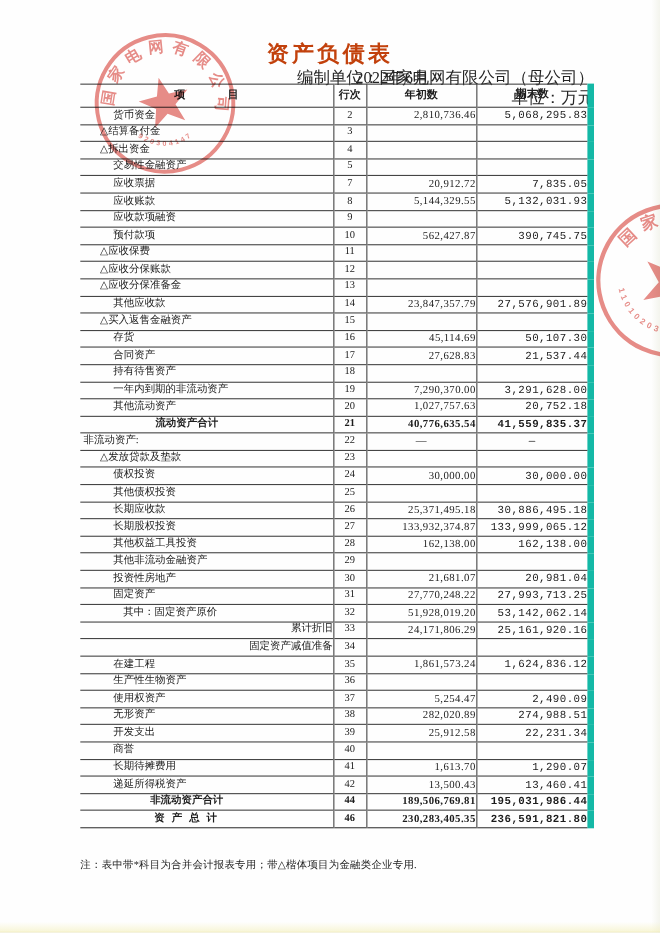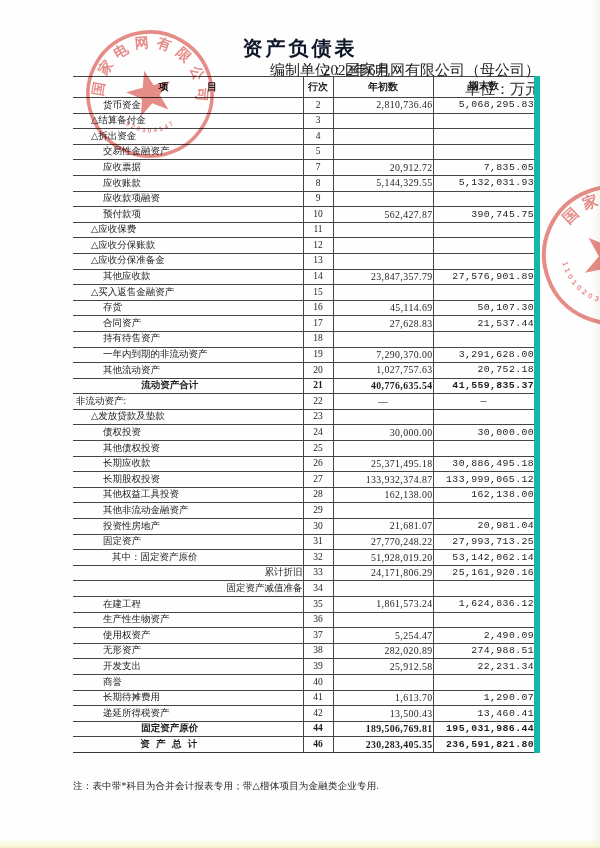--- a/index.html
+++ b/index.html
@@ -18,21 +18,21 @@
     pointer-events:none;
   }
   .page::before{ 
     content:"";position:absolute;top:0;bottom:0;right:0;width:8px;
     background:linear-gradient(to right, rgba(230,230,220,0), rgba(224,226,206,.35));
     pointer-events:none;
   }
   .doc-title{
     position:absolute;top:35px;left:0;width:600px;
     text-align:center;font-size:20px;font-weight:bold;letter-spacing:3px;
-    color:#0f172a;
+    color:#c2410c;
   }
   .meta-row{
     position:absolute;top:61px;left:67px;width:473px;height:14px;
     font-size:15px;display:flex;justify-content:space-between;align-items:flex-end;
     color:#242424;
     flex-direction:column;
   }
   .meta-center{position:absolute;left:236px;margin-left:20px;}
   table.sheet{
     position:absolute;left:73px;top:76px;width:464px;
@@ -333,21 +333,21 @@
       <td class="col-begin">1,613.70</td>
       <td class="col-end">1,290.07</td>
     </tr>
         <tr class="indent-2">
       <td class="col-item">递延所得税资产</td>
       <td class="col-line">42</td>
       <td class="col-begin">13,500.43</td>
       <td class="col-end">13,460.41</td>
     </tr>
         <tr class="indent-2 total">
-      <td class="col-item">固定资产原价</td>
+      <td class="col-item">非流动资产合计</td>
       <td class="col-line">44</td>
       <td class="col-begin">189,506,769.81</td>
       <td class="col-end">195,031,986.44</td>
     </tr>
         <tr class="indent-2 grand">
       <td class="col-item">资 产 总 计</td>
       <td class="col-line">46</td>
       <td class="col-begin">230,283,405.35</td>
       <td class="col-end">236,591,821.80</td>
     </tr>

